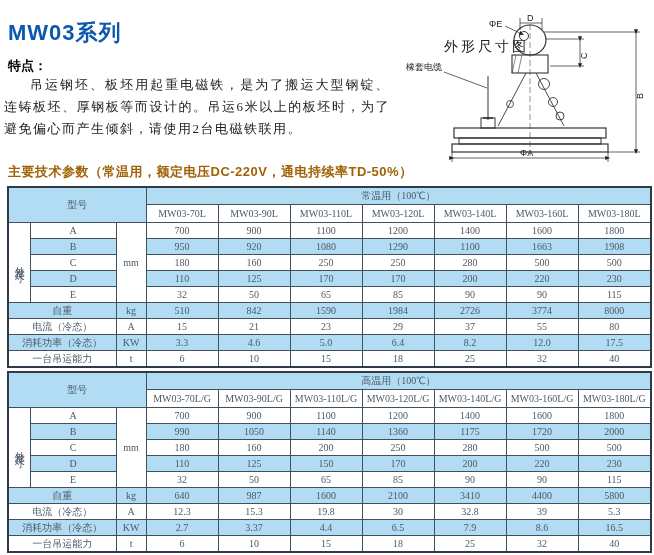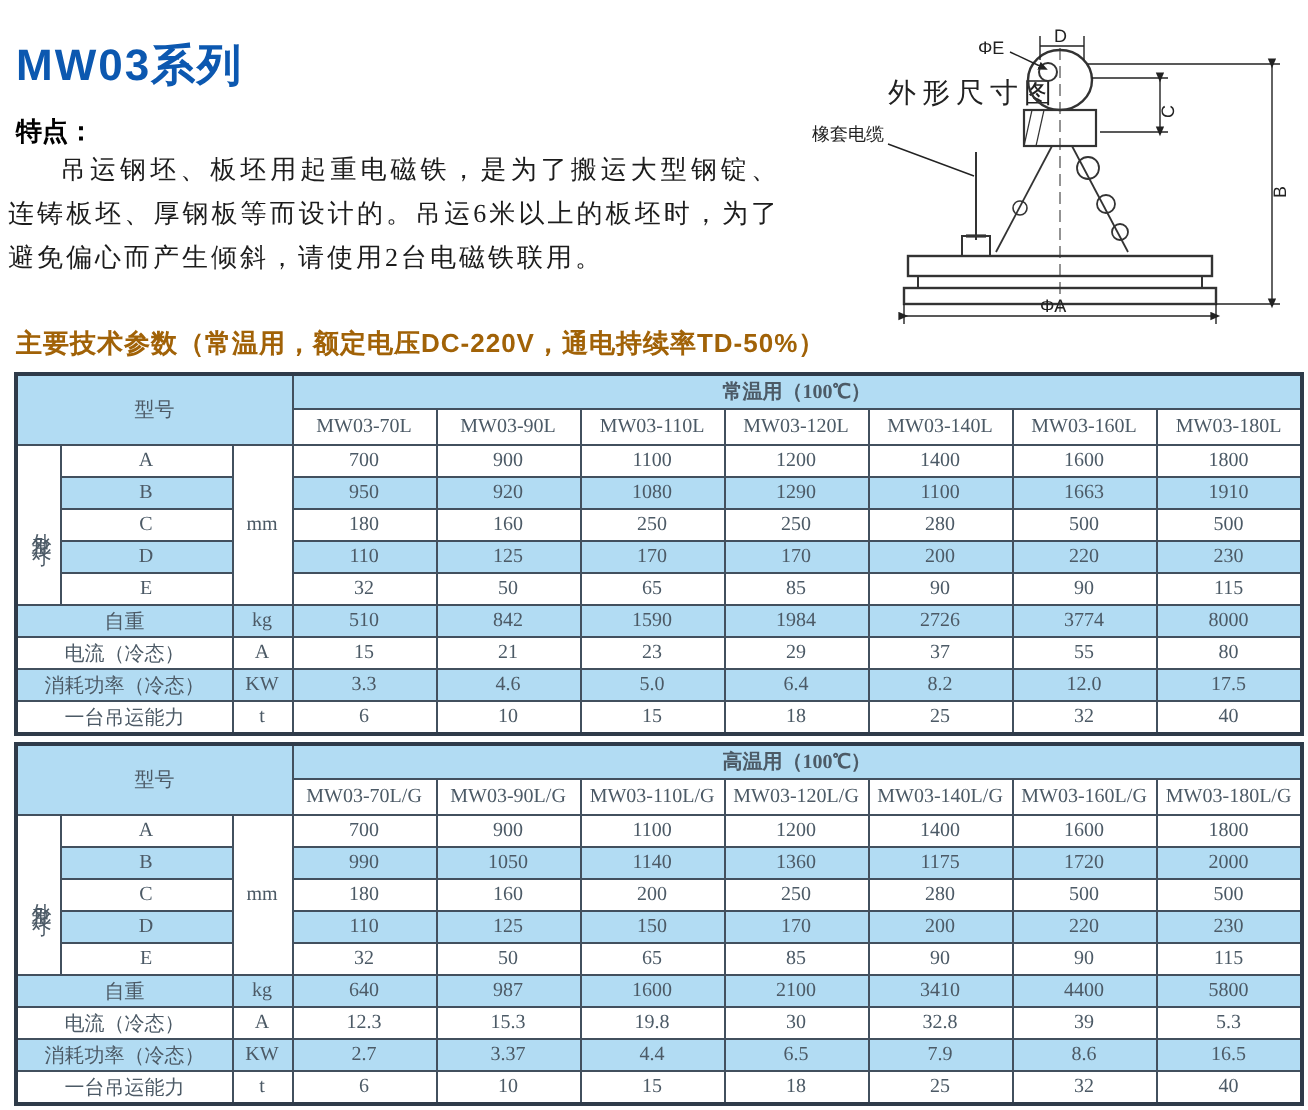--- a/index.html
+++ b/index.html
@@ -38,21 +38,21 @@
   #table1{top:371px;}
   .spec-table td{
     border:1px solid #42505e;text-align:center;vertical-align:middle;
     padding:0;height:15px;overflow:hidden;white-space:nowrap;
     font-family:"Liberation Serif",serif;font-size:10px;color:#4c5a66;
   }
   .spec-table tr.hdr1 td{height:16px;}
   .spec-table tr.hdr2 td{height:17px;margin-left:36px;}
   .blue{background:#b2dcf3;}
   .cjk{font-family:"Liberation Sans",sans-serif;color:#203244;}
-  .temp-header{font-weight:bold;font-size:11px;color:#16374f;}
+  .temp-header{font-weight:normal;font-size:11px;color:#16374f;}
   .hdr-model{font-weight:normal;font-size:11px;}
   .model-cell{color:#22303d;font-size:10.5px;}
   .dim-letter{font-size:10px;color:#3c4a57;}
   .unit-cell{font-size:9.5px;color:#3c4a57;}
   .spec-label{font-size:10px;}
   .vert-label{
     writing-mode:vertical-rl;text-orientation:upright;
     font-size:9.5px;letter-spacing:2px;color:#203244;
   }
   svg text{font-family:"Liberation Sans",sans-serif;fill:#222;}
@@ -166,21 +166,21 @@
         <td class="value-cell">1800</td>
       </tr>
       <tr>
         <td class="dim-letter blue">B</td>
         <td class="value-cell blue">950</td>
         <td class="value-cell blue">920</td>
         <td class="value-cell blue">1080</td>
         <td class="value-cell blue">1290</td>
         <td class="value-cell blue">1100</td>
         <td class="value-cell blue">1663</td>
-        <td class="value-cell blue">1910</td>
+        <td class="value-cell blue">1908</td>
       </tr>
       <tr>
         <td class="dim-letter">C</td>
         <td class="value-cell">180</td>
         <td class="value-cell">160</td>
         <td class="value-cell">250</td>
         <td class="value-cell">250</td>
         <td class="value-cell">280</td>
         <td class="value-cell">500</td>
         <td class="value-cell">500</td>

